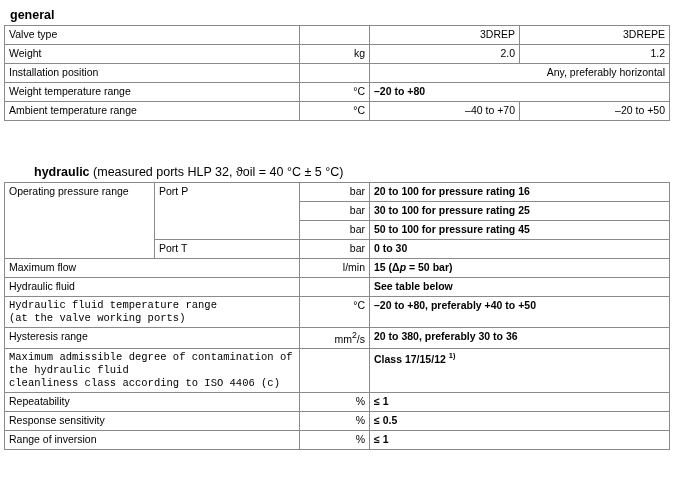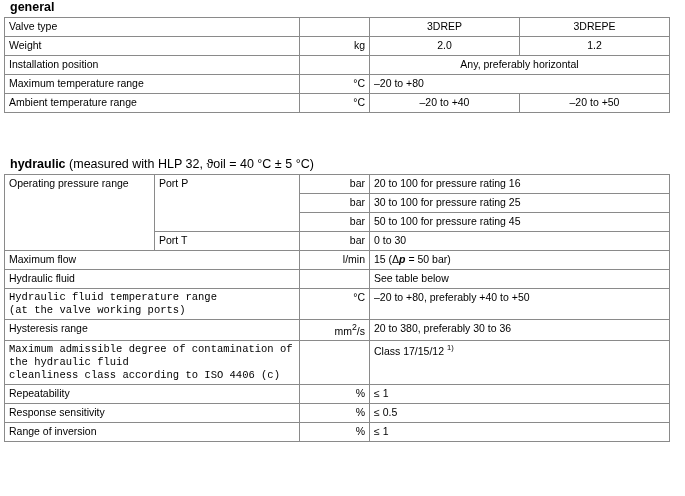--- a/index.html
+++ b/index.html
@@ -16,49 +16,49 @@
   }
   .page {
     position: relative;
     width: 685px;
     height: 496px;
     overflow: hidden;
   }
   .section-title {
     font-size: 12.5px;
     font-weight: bold;
-    padding: 0 0 3px 10px;
+    padding: 8px 0 3px 10px;
   }
   table.spec {
     border-collapse: collapse;
     width: 665px;
     margin-left: 4px;
     table-layout: fixed;
   }
   table.spec td {
     border: 1px solid #8a8a8a;
     font-size: 10.5px;
     line-height: 1.25;
     padding: 2px 4px 2px 4px;
     vertical-align: top;
     height: 14px;
   }
   .c-label { text-align: left; }
   .c-sublabel { text-align: left; }
   .c-unit { text-align: right; padding-right: 6px; }
-  .c-val { text-align: left; padding-left: 6px; }
-  .c-center { text-align: center; }
+  .c-val { text-align: left; padding-left: 6px; font-weight: bold; }
+  .c-center { text-align: right; }
   .gap-1 { height: 44px; }
   .sup { font-size: 7.5px; vertical-align: super; }
   .two-line { line-height: 1.2; font-family: Liberation Mono, monospace; }
   .hyd-title {
     font-size: 12.5px;
     padding: 0 0 3px 10px;
   }
-  .hyd-title b { font-weight: bold; }
+  .hyd-title b { font-weight: bold; margin-left: 24px; }
 </style>
 </head>
 <body>
 
 <div class="page">
 
   <div class="section-title">general</div>
 
   <table class="spec">
     <colgroup>
@@ -79,37 +79,37 @@
         <td class="c-unit">kg</td>
         <td class="c-center">2.0</td>
         <td class="c-center">1.2</td>
       </tr>
       <tr>
         <td class="c-label">Installation position</td>
         <td class="c-unit"></td>
         <td class="c-center" colspan="2">Any, preferably horizontal</td>
       </tr>
       <tr>
-        <td class="c-label">Maximum temperature range</td>
+        <td class="c-label">Weight temperature range</td>
         <td class="c-unit">°C</td>
         <td class="c-val" colspan="2">–20 to +80</td>
       </tr>
       <tr>
         <td class="c-label">Ambient temperature range</td>
         <td class="c-unit">°C</td>
-        <td class="c-center">–20 to +40</td>
+        <td class="c-center">–40 to +70</td>
         <td class="c-center">–20 to +50</td>
       </tr>
     </tbody>
   </table>
 
   <div class="gap-1"></div>
 
   <div class="hyd-title">
-    <b>hydraulic</b><span class="normal"> (measured with HLP 32, ϑ</span><span class="sub">oil</span><span class="normal"> = 40 °C ± 5 °C)</span>
+    <b>hydraulic</b><span class="normal"> (measured ports HLP 32, ϑ</span><span class="sub">oil</span><span class="normal"> = 40 °C ± 5 °C)</span>
   </div>
 
   <table class="spec">
     <colgroup>
       <col style="width:150px">
       <col style="width:145px">
       <col style="width:70px">
       <col style="width:300px">
     </colgroup>
     <tbody>

